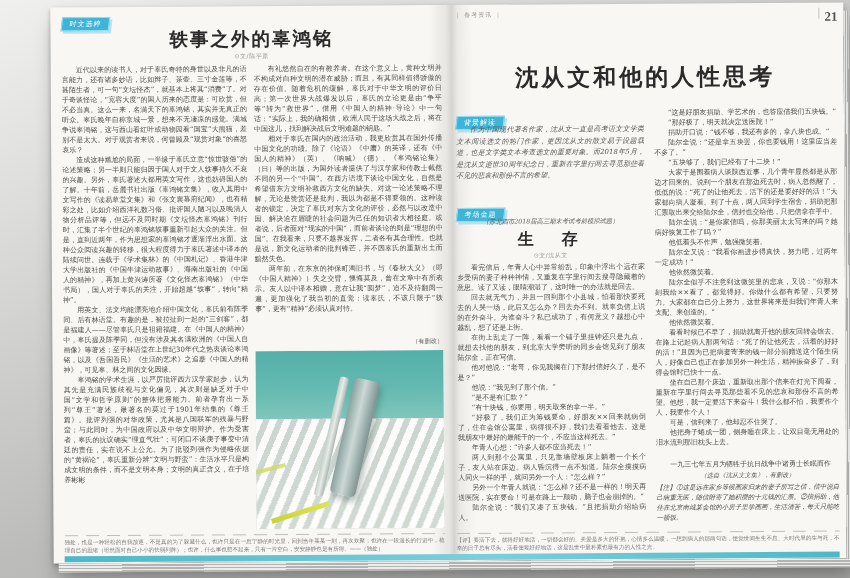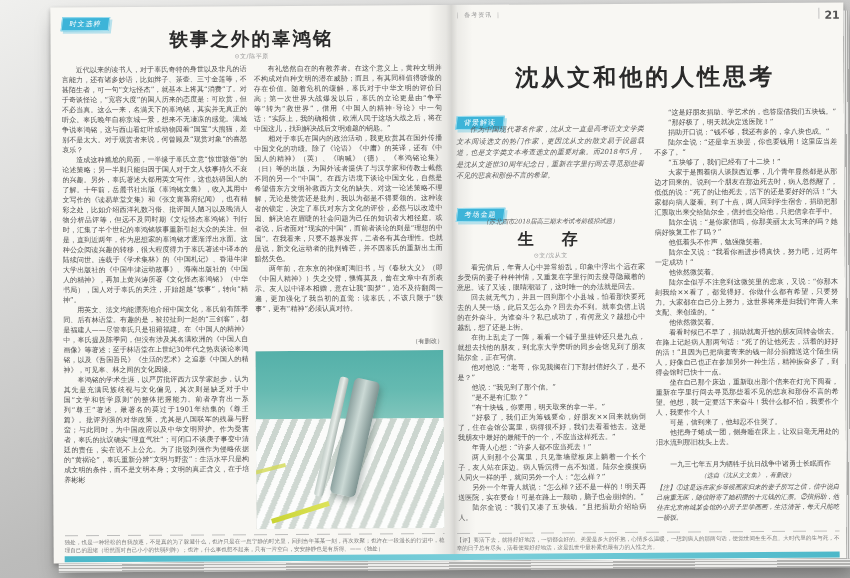--- a/index.html
+++ b/index.html
@@ -118,21 +118,21 @@
     <div class="roller"></div>
     <div class="pencil1"></div>
     <div class="pencil2"></div>
   </div>
 
   <div class="abs dashes" style="left:11px;top:528px;width:380px;"></div>
   <div class="abs footerquote" style="left:11px;top:532px;width:380px;height:16px;">独处，也是一种轻松的自我放逐，不是真的为了躲避什么，也许只是在一息宁静的时光里，回到当年某某一刻，再次欢聚；也许在一段漫长的行进中，梳理自己的思绪（坦然面对自己小小的怯弱列阵）；也许，什么事也想不起来，只有一片空白，安安静静也是有所得。——（独处）</div>
 
   <div class="abs" style="left:404px;top:6px;font-size:6px;color:#9b9b9b;letter-spacing:1px;">｜ 备考资讯 ｜</div>
   <div class="abs hairline" style="left:768px;top:5px;height:11px;"></div>
-  <div class="abs" style="left:774px;top:6px;font-size:11px;color:#555;font-weight:bold;">21</div>
+  <div class="abs" style="left:774px;top:6px;font-size:13px;color:#555;font-weight:bold;font-family:Liberation Serif, serif;">21</div>
 
 
   <div class="abs main-title serif" style="left:403px;top:58px;width:383px;font-size:23px;letter-spacing:3px;">沈从文和他的人性思考</div>
 
   <div class="abs" style="left:405px;top:104px;">
     <span class="tag">背景解读</span>
   </div>
   <div class="abs intro" style="left:405px;top:120px;width:188px;height:72px;">
       <p>作为中国现代著名作家，沈从文一直是高考语文文学类文本阅读选文的热门作家，更因沈从文的散文易于设题载道，也是文学类文本考查选文的重要对象。而2018年5月，是沈从文逝世30周年纪念日，重新在字里行间去寻觅那些看不见的悲哀和那份不言的希望。</p>
     </div>

